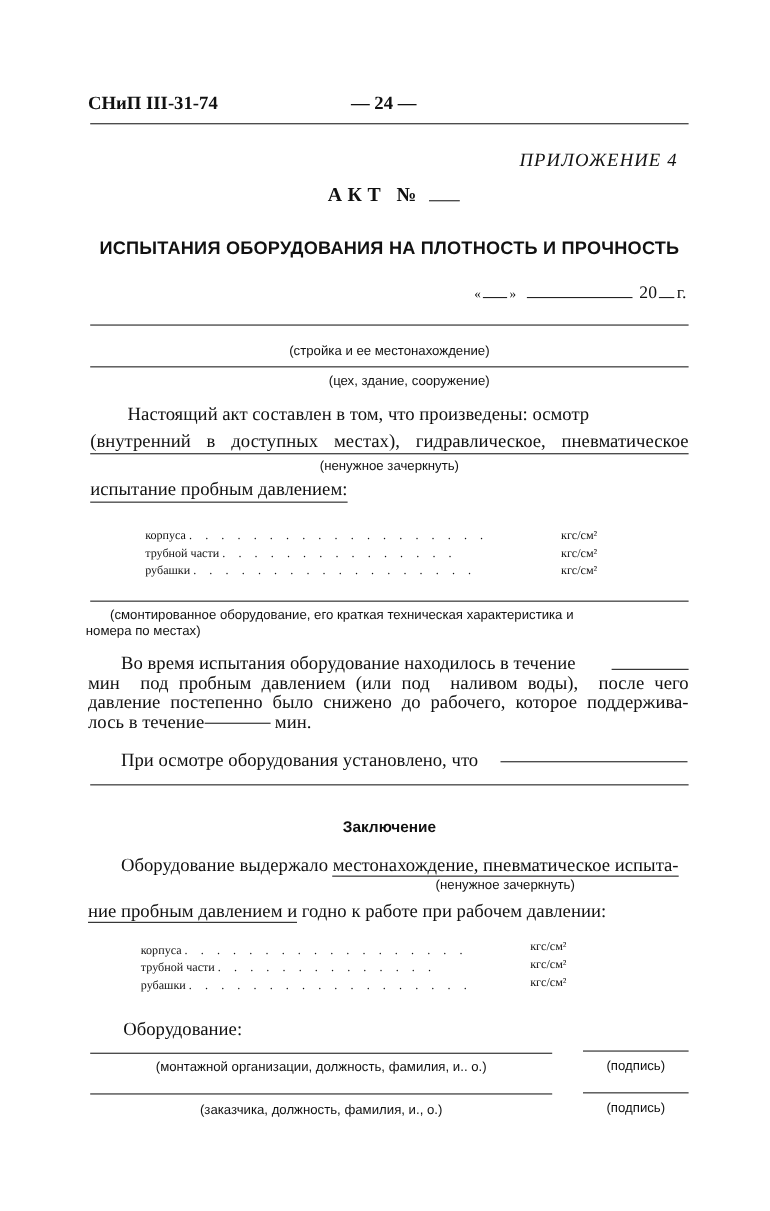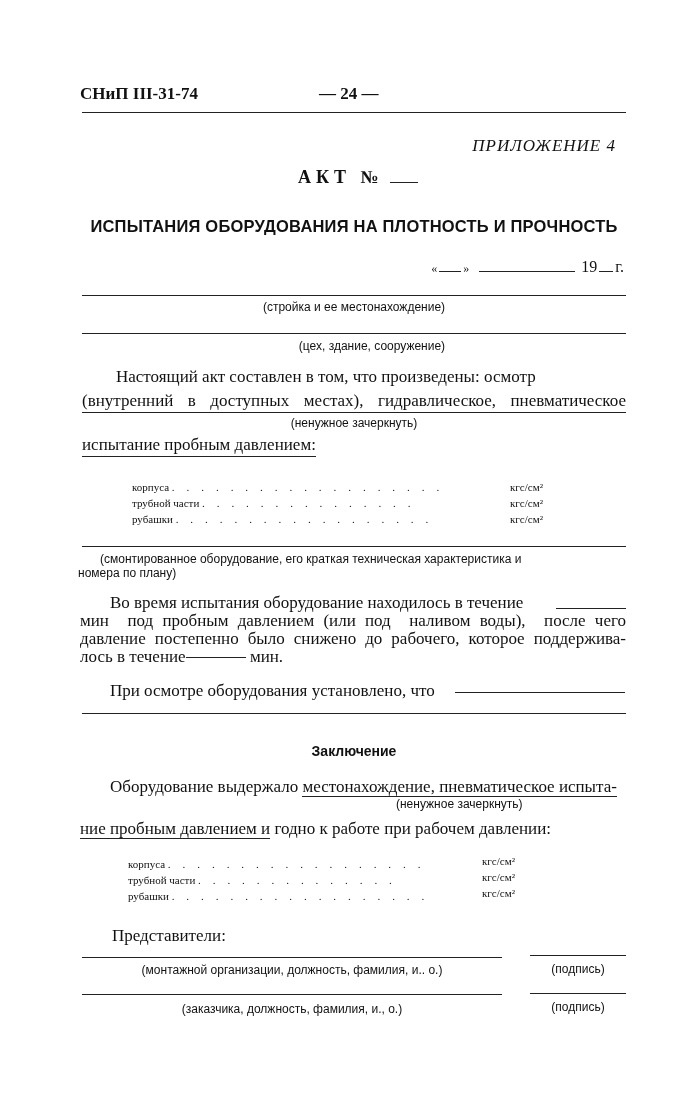--- a/index.html
+++ b/index.html
@@ -33,43 +33,43 @@
 
 <div class="abs appendix">ПРИЛОЖЕНИЕ 4</div>
 <div class="abs akt">АКТ №</div>
 <div class="line akt-blank"></div>
 
 <div class="abs title">ИСПЫТАНИЯ ОБОРУДОВАНИЯ НА ПЛОТНОСТЬ И ПРОЧНОСТЬ</div>
 
 <div class="abs date">
   <span style="font-size:12px">«</span><span class="gap" style="width:22px"></span><span style="font-size:12px">»</span>
   <span class="gap" style="width:96px;margin-left:6px"></span>
-  <span>19</span><span class="gap" style="width:14px"></span><span>г.</span>
+  <span>20</span><span class="gap" style="width:14px"></span><span>г.</span>
 </div>
 
 <div class="line" style="left:82px;top:295px;width:544px"></div>
-<div class="abs caption" style="left:82px;width:544px;top:300px">(стройка и ее местонахождение)</div>
+<div class="abs caption" style="left:82px;width:544px;top:312px">(стройка и ее местонахождение)</div>
 <div class="line" style="left:82px;top:333px;width:544px"></div>
 <div class="abs caption" style="left:100px;width:544px;top:339px">(цех, здание, сооружение)</div>
 
 <div class="abs para" style="left:116px;top:366px">Настоящий акт составлен в том, что произведены: осмотр</div>
 <div class="abs para ul" style="left:82px;top:390px;width:544px;text-align:justify;text-align-last:justify">(внутренний в доступных местах), гидравлическое, пневматическое</div>
 <div class="abs caption" style="left:82px;width:544px;top:416px">(ненужное зачеркнуть)</div>
 <div class="abs para ul" style="left:82px;top:434px">испытание пробным давлением:</div>
 
 <div class="row" style="left:132px;top:479px"><span>корпуса</span> <span class="dots">. . . . . . . . . . . . . . . . . . .</span></div>
 <div class="row" style="left:510px;top:479px">кгс/см²</div>
 <div class="row" style="left:132px;top:495px"><span>трубной части</span> <span class="dots">. . . . . . . . . . . . . . .</span></div>
 <div class="row" style="left:510px;top:495px">кгс/см²</div>
 <div class="row" style="left:132px;top:511px"><span>рубашки</span> <span class="dots">. . . . . . . . . . . . . . . . . .</span></div>
 <div class="row" style="left:510px;top:511px">кгс/см²</div>
 
 <div class="line" style="left:82px;top:546px;width:544px"></div>
 <div class="abs caption" style="left:100px;top:552px;text-align:right">(смонтированное оборудование, его краткая техническая характеристика и</div>
-<div class="abs caption" style="left:78px;top:566px;text-align:left">номера по плану)</div>
+<div class="abs caption" style="left:78px;top:566px;text-align:left">номера по местах)</div>
 
 <div class="abs para" style="left:110px;top:592px">Во время испытания оборудование находилось в течение</div>
 <div class="line" style="left:556px;top:608px;width:70px"></div>
 <div class="abs para" style="left:80px;top:610px;width:546px;text-align:justify;text-align-last:justify;white-space:pre">мин  под пробным давлением (или под  наливом воды),  после чего</div>
 <div class="abs para" style="left:80px;top:628px;width:546px;text-align:justify;text-align-last:justify">давление постепенно было снижено до рабочего, которое поддержива-</div>
 <div class="abs para" style="left:80px;top:646px"><span>лось в течение</span><span style="display:inline-block;width:60px;border-bottom:1px solid #222;height:0;vertical-align:4px"></span> <span>мин.</span></div>
 
 <div class="abs para" style="left:110px;top:680px">При осмотре оборудования установлено, что</div>
 <div class="line" style="left:455px;top:692px;width:170px"></div>
 <div class="line" style="left:82px;top:713px;width:544px"></div>
@@ -79,21 +79,21 @@
 <div class="abs caption" style="left:396px;top:797px">(ненужное зачеркнуть)</div>
 <div class="abs para" style="left:80px;top:818px"><span class="ul">ние пробным давлением и</span> <span>годно к работе при рабочем давлении:</span></div>
 
 <div class="row" style="left:128px;top:856px"><span>корпуса</span> <span class="dots">. . . . . . . . . . . . . . . . . .</span></div>
 <div class="row" style="left:482px;top:853px">кгс/см²</div>
 <div class="row" style="left:128px;top:872px"><span>трубной части</span> <span class="dots">. . . . . . . . . . . . . .</span></div>
 <div class="row" style="left:482px;top:869px">кгс/см²</div>
 <div class="row" style="left:128px;top:888px"><span>рубашки</span> <span class="dots">. . . . . . . . . . . . . . . . . .</span></div>
 <div class="row" style="left:482px;top:885px">кгс/см²</div>
 
-<div class="abs para" style="left:112px;top:925px">Представители:</div>
+<div class="abs para" style="left:112px;top:925px">Оборудование:</div>
 
 <div class="line" style="left:82px;top:957px;width:420px"></div>
 <div class="line" style="left:530px;top:955px;width:96px"></div>
 <div class="abs caption" style="left:82px;width:420px;top:963px">(монтажной организации, должность, фамилия, и.. о.)</div>
 <div class="abs caption" style="left:530px;width:96px;top:962px">(подпись)</div>
 
 <div class="line" style="left:82px;top:994px;width:420px"></div>
 <div class="line" style="left:530px;top:993px;width:96px"></div>
 <div class="abs caption" style="left:82px;width:420px;top:1002px">(заказчика, должность, фамилия, и., о.)</div>
 <div class="abs caption" style="left:530px;width:96px;top:1000px">(подпись)</div>

